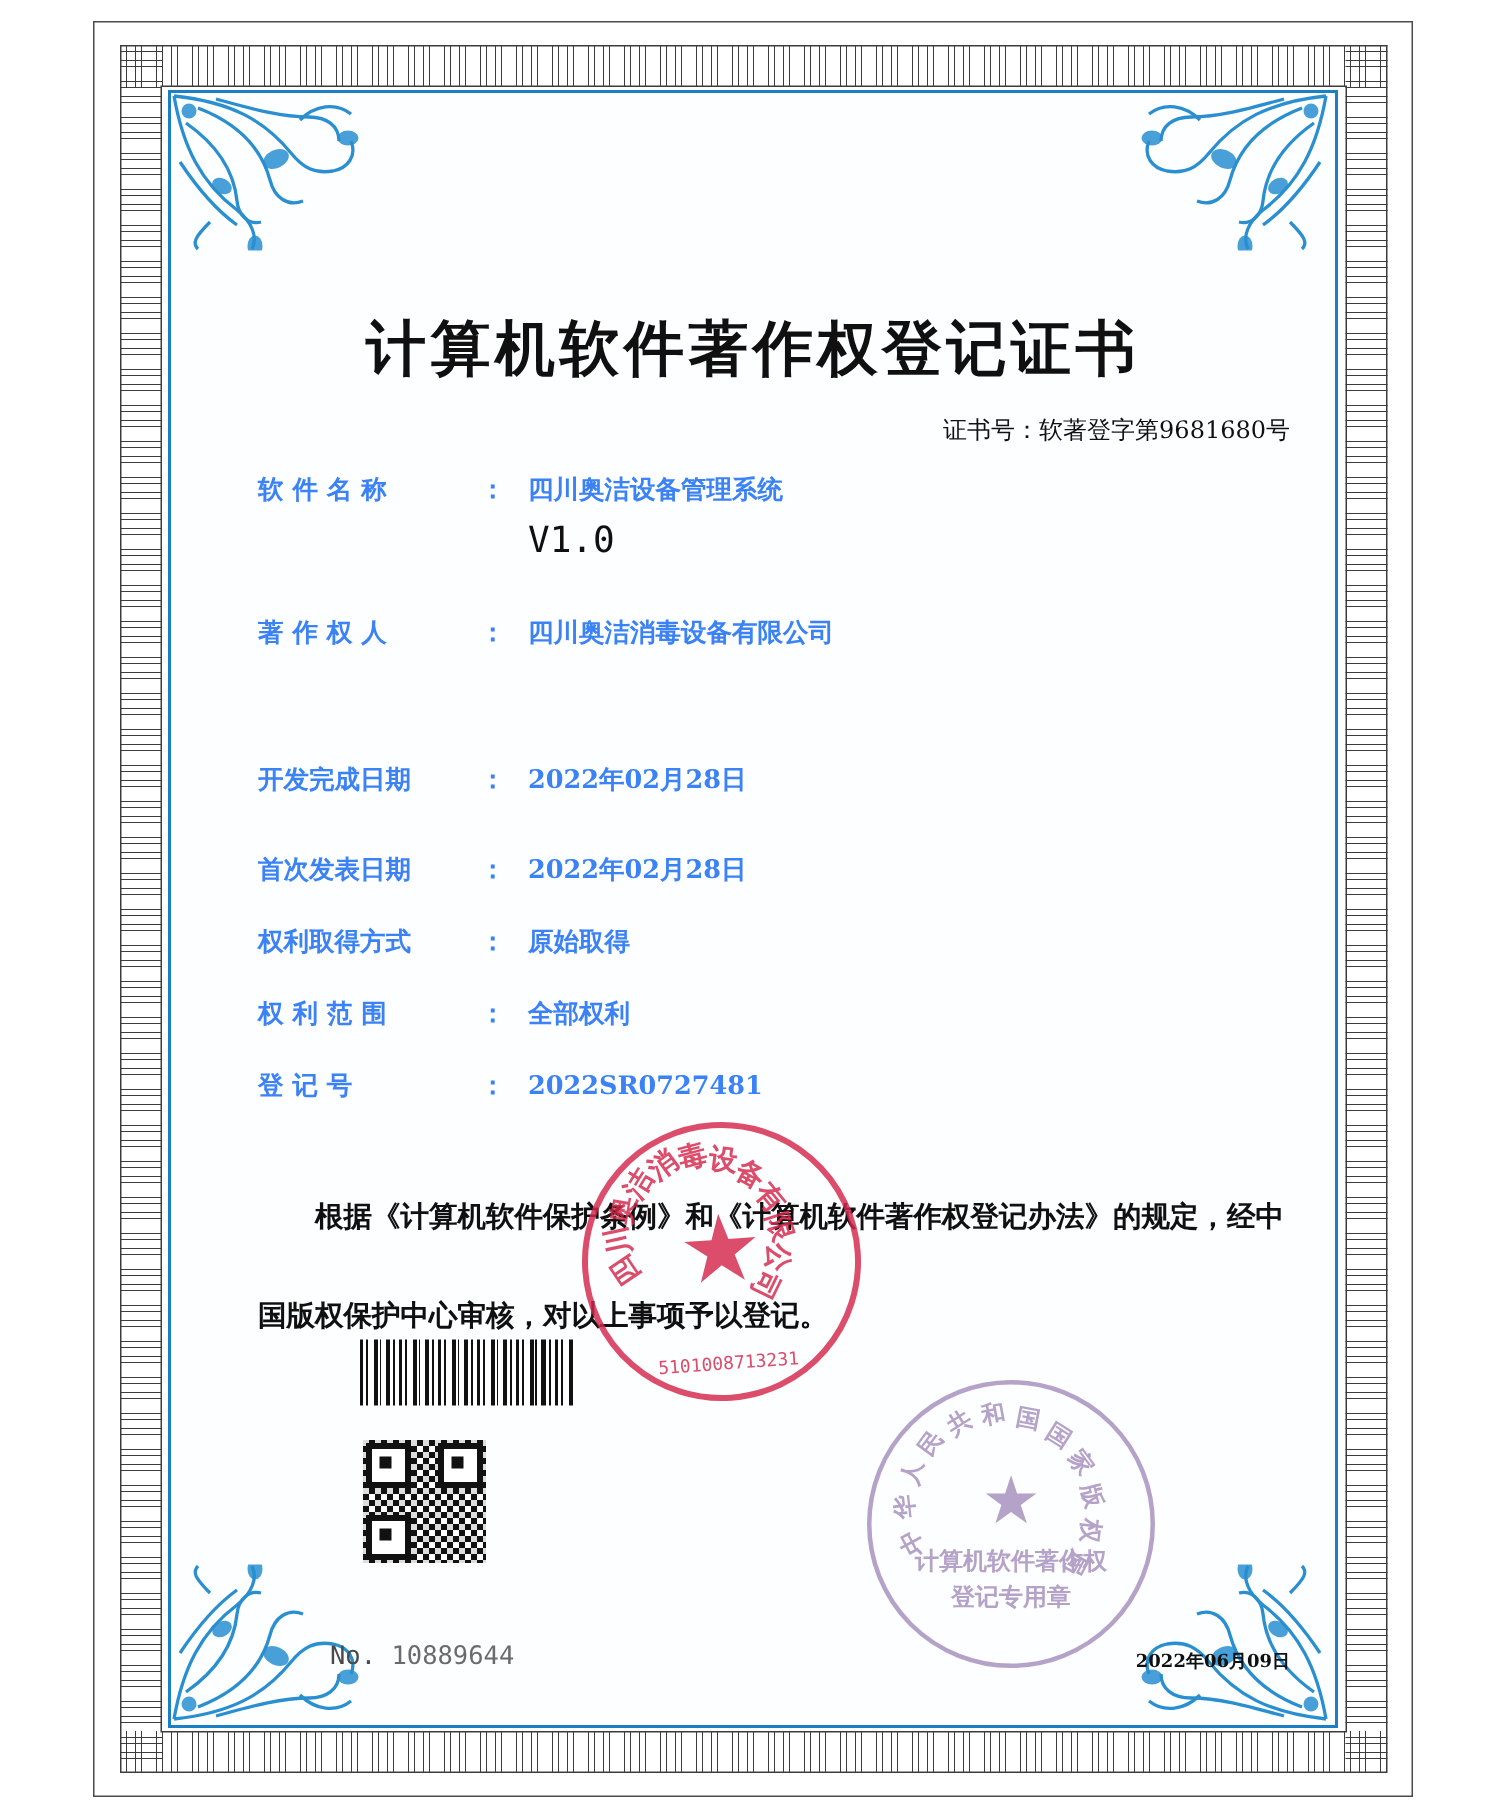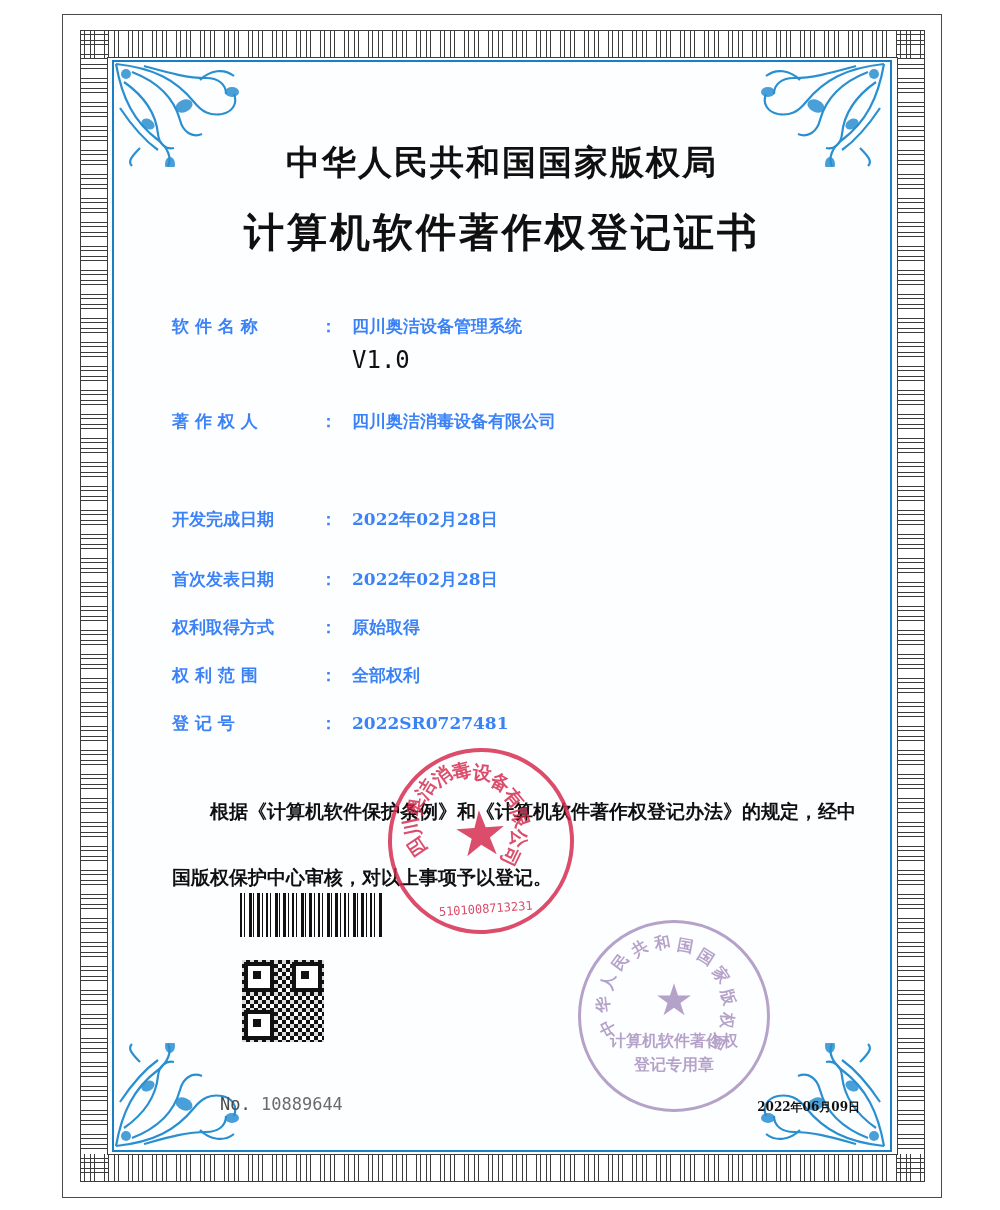--- a/index.html
+++ b/index.html
@@ -431,23 +431,25 @@
         <ellipse cx="56" cy="102" rx="5" ry="7"></ellipse>
         <ellipse cx="70" cy="44" rx="9" ry="6" transform="rotate(-25 70 44)"></ellipse>
         <ellipse cx="34" cy="62" rx="7" ry="5" transform="rotate(30 34 62)"></ellipse>
         <circle cx="12" cy="12" r="5"></circle>
       </g>
     </svg>
   </div>
 
   <div class="content">
 
-    <div class="title-cn">中华人民共和国国家版权局</div>
     <div class="title-main">计算机软件著作权登记证书</div>
 
+    <div class="cert-no">
+      <span>证书号：</span><span>软著登字第9681680号</span>
+    </div>
 
     <div class="field f-name">
       <span class="lbl">软 件 名 称</span><span class="colon">：</span><span class="val">四川奥洁设备管理系统</span>
     </div>
     <div class="sub-val" style="top:286px">V1.0</div>
 
     <div class="field f-owner">
       <span class="lbl">著 作 权 人</span><span class="colon">：</span><span class="val">四川奥洁消毒设备有限公司</span>
     </div>
 

